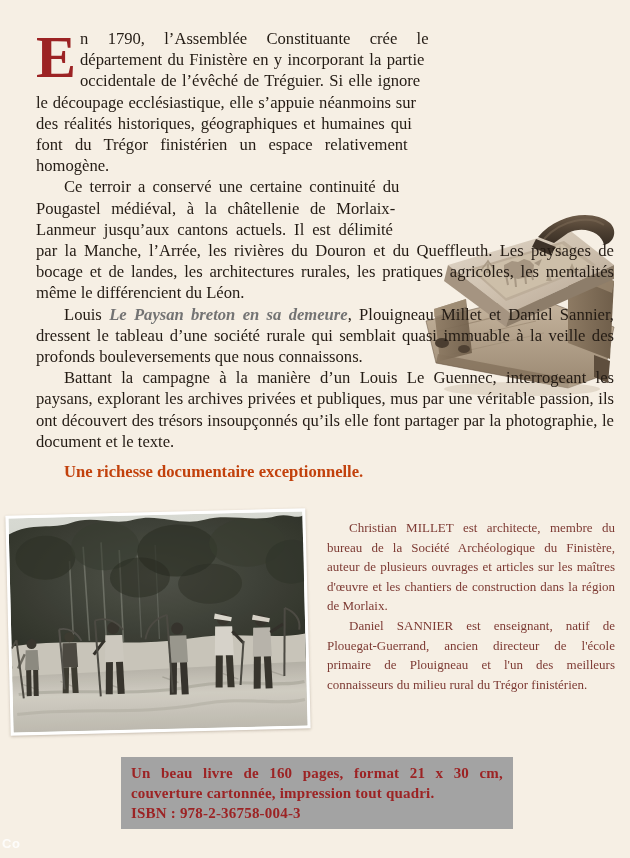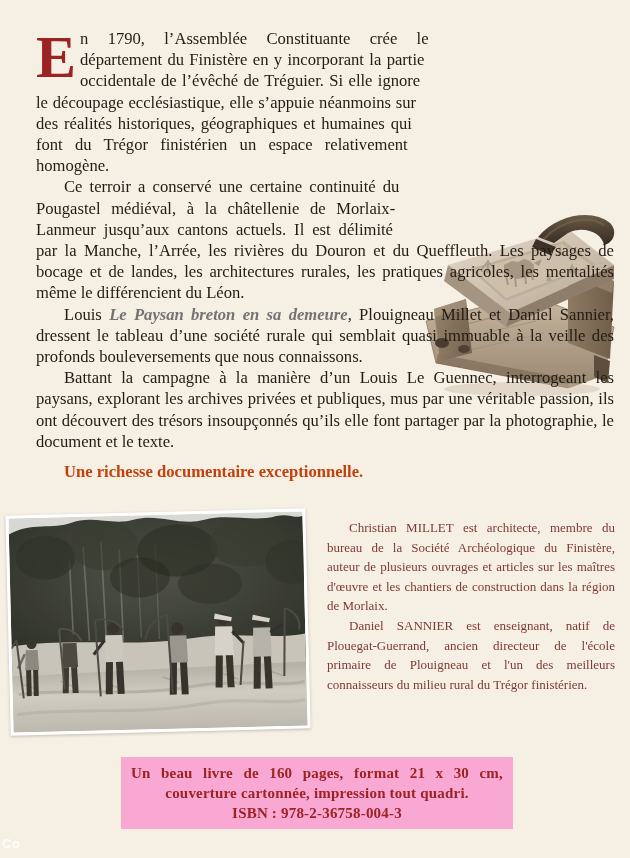--- a/index.html
+++ b/index.html
@@ -129,45 +129,45 @@
     text-align: justify;
   }
 
   
   .info-box {
     position: absolute;
     left: 121px;
     top: 757px;
     width: 392px;
     height: 72px;
-    background: #f9a8d4;
+    background: #a3a3a3;
     display: flex;
     flex-direction: column;
     align-items: center;
     justify-content: center;
     box-sizing: border-box;
     padding: 4px 10px;
   }
   .info-line {
     font-family: "Liberation Serif", "DejaVu Serif", serif;
     font-weight: bold;
     color: #9c2324;
     font-size: 15px;
     line-height: 20px;
     letter-spacing: 0.2px;
-    text-align: center;
+    text-align: left;
     width: 100%;
   }
   .info-line.l1 {
     text-align: justify;
     text-align-last: justify;
     padding: 0 2px;
   }
   .info-line.l3 {
-    text-align: center;
+    text-align: left;
   }
 
   
   .watermark {
     position: absolute;
     left: 2px;
     top: 836px;
     font-family: "Liberation Sans", sans-serif;
     font-weight: bold;
     font-size: 13px;

